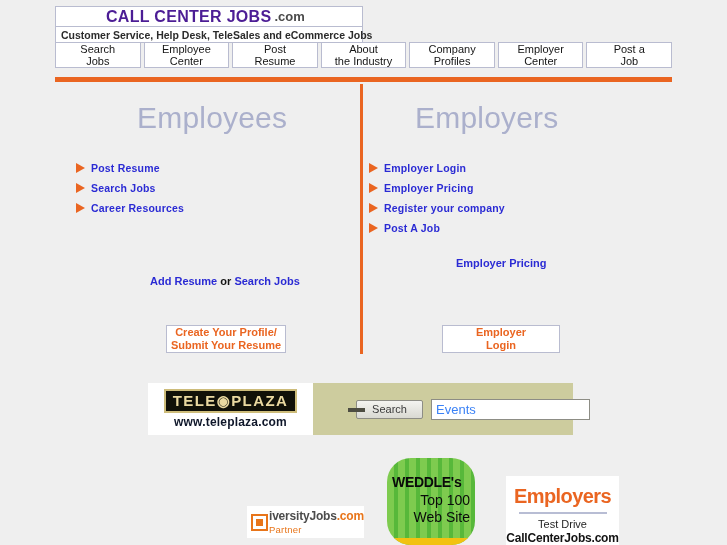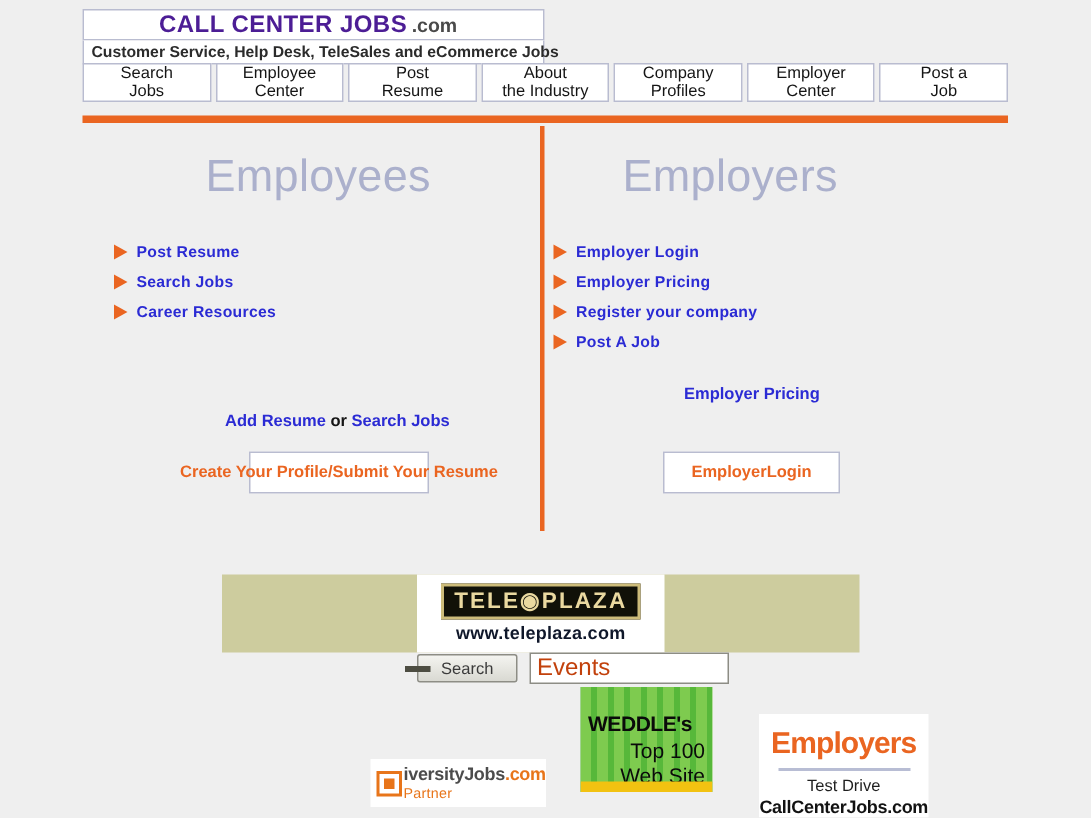--- a/index.html
+++ b/index.html
@@ -179,45 +179,45 @@
   .action-btn {
     position: absolute;
     background: #ffffff;
     border: 1px solid #b9bcd0;
     color: #ea6521;
     font-size: 11px;
     font-weight: bold;
     text-align: center;
     line-height: 13px;
     display: flex;
-    flex-direction: row;
+    flex-direction: column;
     align-items: center;
     justify-content: center;
     cursor: pointer;
     box-sizing: border-box;
+    margin-top: 24px;
   }
   #btn-create-profile {
     left: 166px; top: 301px; width: 120px; height: 28px;
   }
   #btn-employer-login {
     left: 442px; top: 301px; width: 118px; height: 28px;
   }
   .action-btn span { display: block; white-space: nowrap; }
 
   
   #banner-strip {
     position: absolute;
     left: 148px;
     top: 383px;
     width: 425px;
     height: 52px;
     background: #cdcc9e;
     display: flex;
     align-items: center;
-    flex-direction: column;
   }
   #teleplaza-ad {
     width: 165px;
     height: 52px;
     background: #ffffff;
     display: flex;
     flex-direction: column;
     align-items: center;
     justify-content: center;
     cursor: pointer;
@@ -264,26 +264,26 @@
   #banner-search-dash {
     position: absolute;
     left: -9px;
     top: 7px;
     width: 17px;
     height: 4px;
     background: #4d4d42;
   }
   #banner-search-input {
     margin-left: 8px;
-    width: 133px;
+    width: 159px;
     height: 21px;
     background: #ffffff;
     border: 1px solid #8d8d85;
-    font-size: 16px;
-    color: #c2410c;
+    font-size: 13px;
+    color: #3b82f6;
     padding: 0 4px;
     box-sizing: border-box;
     font-family: "Liberation Sans", sans-serif;
   }
 
   
   #badge-diversity {
     position: absolute;
     left: 247px;
     top: 506px;
@@ -328,27 +328,28 @@
     color: #e8751a;
     text-align: right;
     letter-spacing: 0.2px;
   }
 
   #badge-weddle {
     position: absolute;
     left: 387px;
     top: 458px;
     width: 88px;
-    height: 70px;
+    height: 87px;
     background:
       repeating-linear-gradient(90deg,
         #7ecb4f 0px, #7ecb4f 7px,
         #57b83a 7px, #57b83a 11px);
     cursor: pointer;
     overflow: hidden;
+    border-radius: 24px;
   }
   #weddle-title {
     position: absolute;
     left: 5px; top: 16px;
     font-size: 14px;
     font-weight: bold;
     color: #0a0a0a;
     letter-spacing: -0.3px;
   }
   #weddle-line1, #weddle-line2 {

